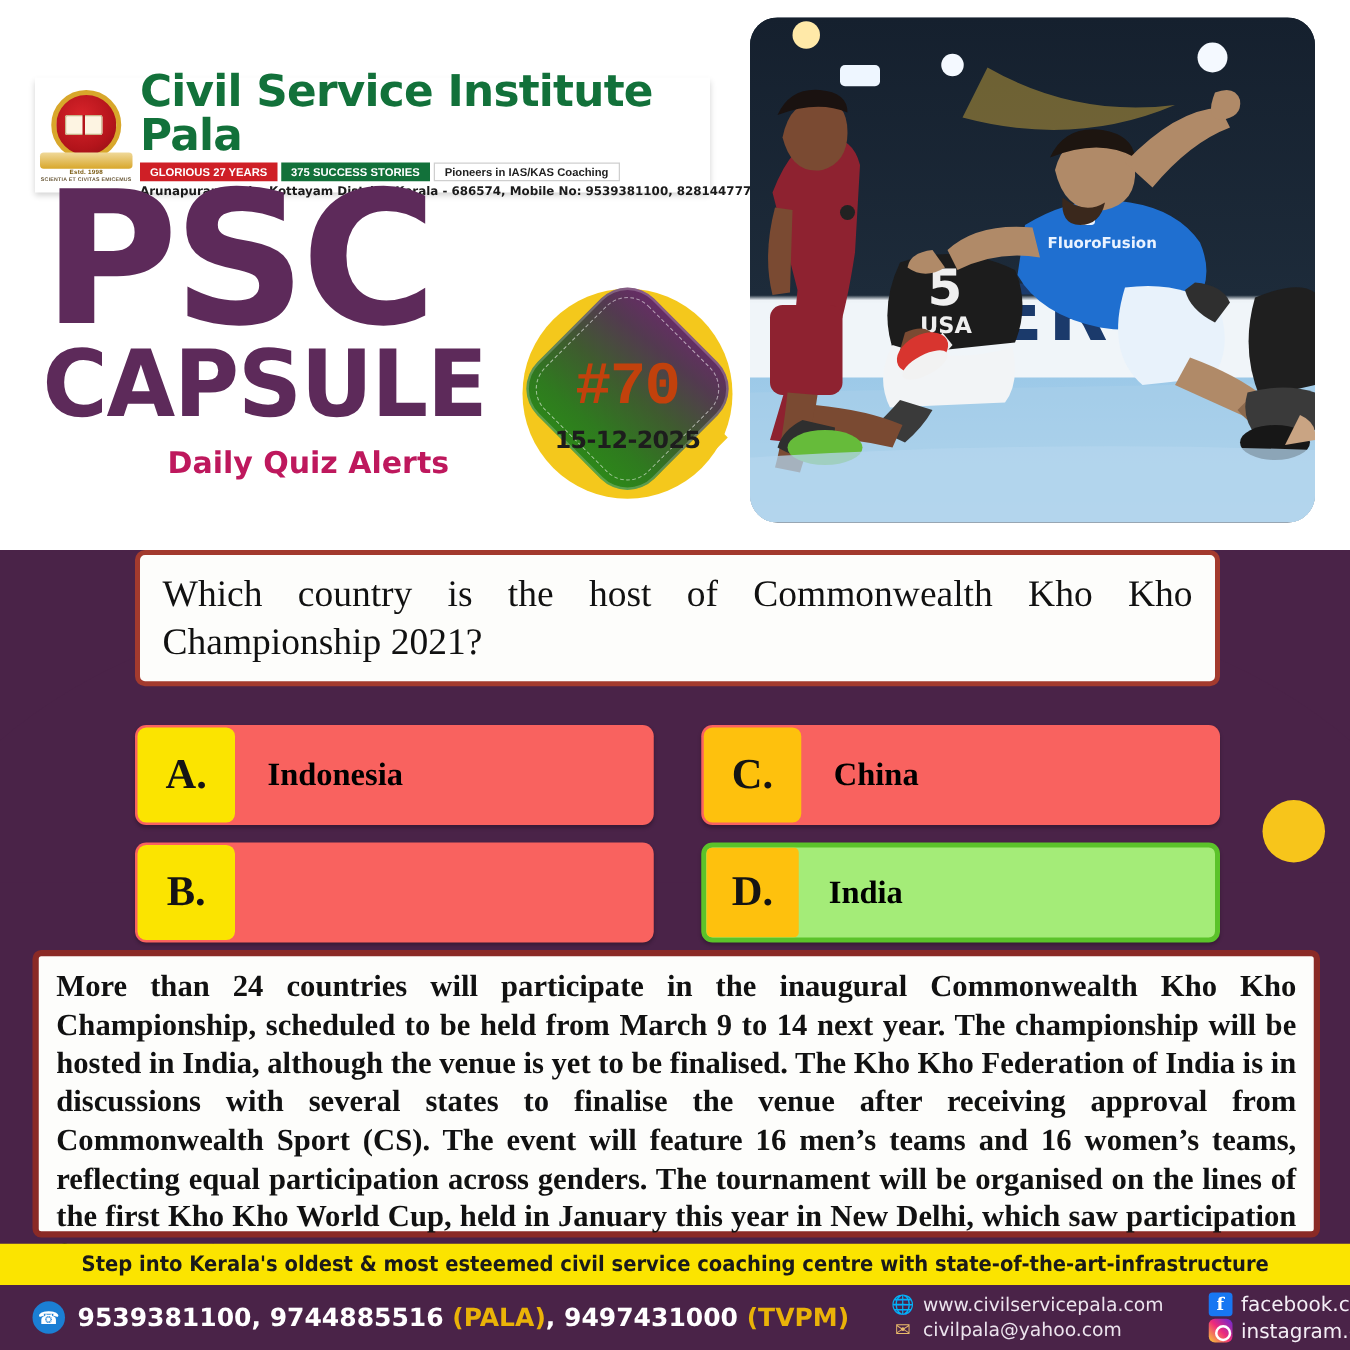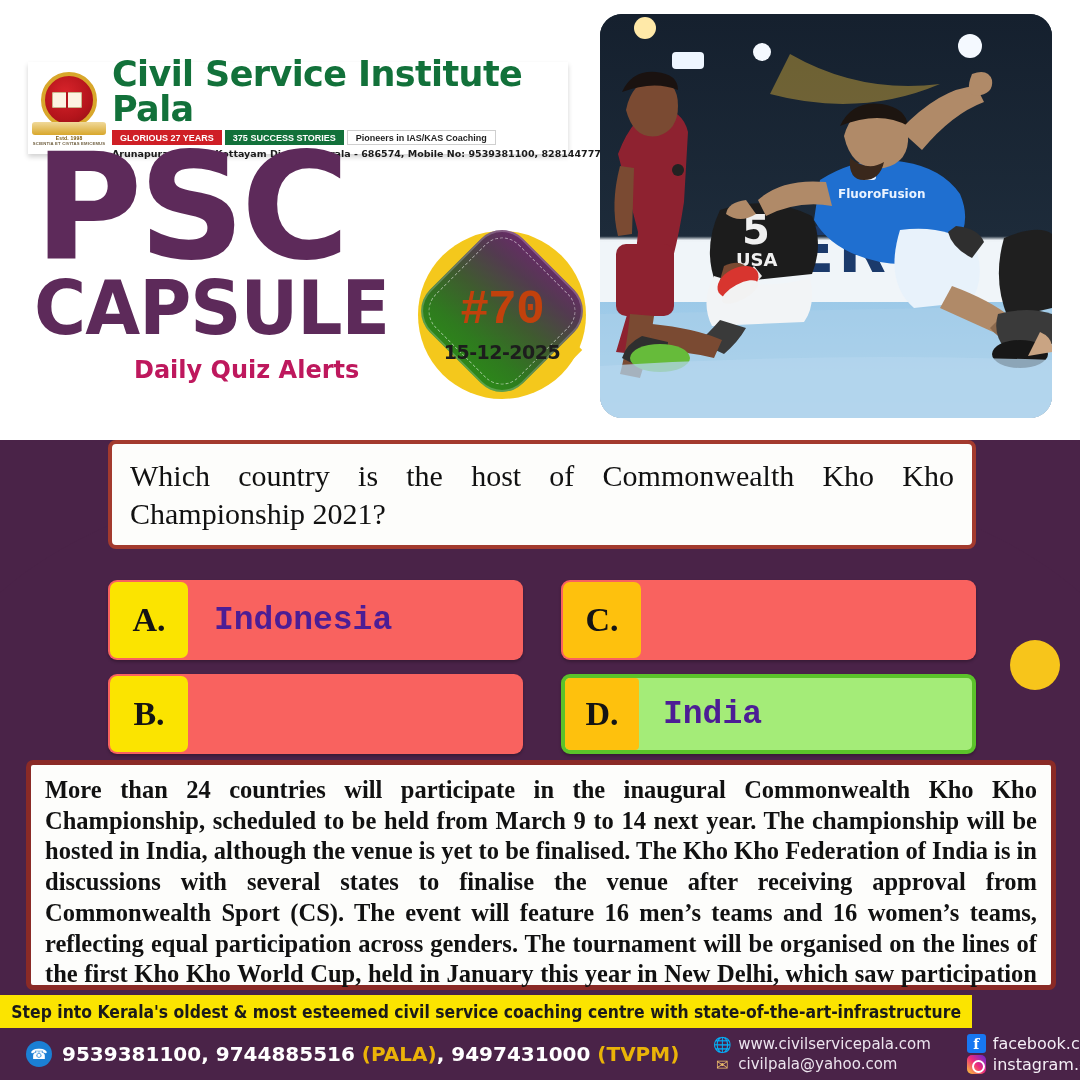--- a/index.html
+++ b/index.html
@@ -165,21 +165,21 @@
   .opt .key{
     flex:0 0 78px; display:flex; align-items:center; justify-content:center;
     background:#fbe400; color:#141414; border-radius:7px;
     font-family:"Liberation Serif", serif; font-size:34px; font-weight:bold;
     margin:2px;
   }
   .opt.warm .key{ background:#fec10d; }
   .opt.correct .key{ background:#fec10d; border-radius:4px; margin:0; flex:0 0 74px;}
   .opt .val{
     flex:1; display:flex; align-items:center; padding-left:24px;
-    font-family:Liberation Mono, monospace; font-size:33px; font-weight:bold; color:#4c1d95;
+    font-family:Liberation Serif, serif; font-size:26px; font-weight:bold; color:#000000;
   }
   .opt.correct .val{ }
 
   .yellow-dot{
     position:absolute; left:1010px; top:640px; width:50px; height:50px;
     border-radius:50%; background:#f7c51b; z-index:9;
   }
 
   
   .expl{
@@ -188,21 +188,21 @@
     z-index:8; padding:10px 14px;
   }
   .expl p{
     font-family:"Liberation Serif", serif;
     font-size:24.5px; font-weight:bold; color:#111; line-height:1.255;
     text-align:justify; text-justify:inter-word;
   }
 
   
   .foot-strip{
-    position:absolute; left:0; top:995px; width:972px; height:33px;
+    position:absolute; left:0; top:995px; width:1080px; height:33px;
     background:#fbe400; z-index:10;
     display:flex; align-items:center; justify-content:center;
   }
   .foot-strip .txt{
     font-family:"DejaVu Sans", sans-serif;
     font-size:17px; font-weight:bold; color:#1a1a1a;
     transform:scaleX(.92); white-space:nowrap;
   }
   .foot-bar{
     position:absolute; left:0; top:1028px; width:1080px; height:52px;
@@ -363,20 +363,21 @@
   <div class="qtext">Which country is the host of Commonwealth Kho Kho Championship 2021?</div>
 </div>
 
 <div class="opts">
   <div class="opt bright">
     <div class="key">A.</div>
     <div class="val">Indonesia</div>
   </div>
   <div class="opt warm">
     <div class="key">C.</div>
+    <div class="val">China</div>
   </div>
   <div class="opt bright">
     <div class="key">B.</div>
   </div>
   <div class="opt correct">
     <div class="key">D.</div>
     <div class="val">India</div>
   </div>
 </div>
 

